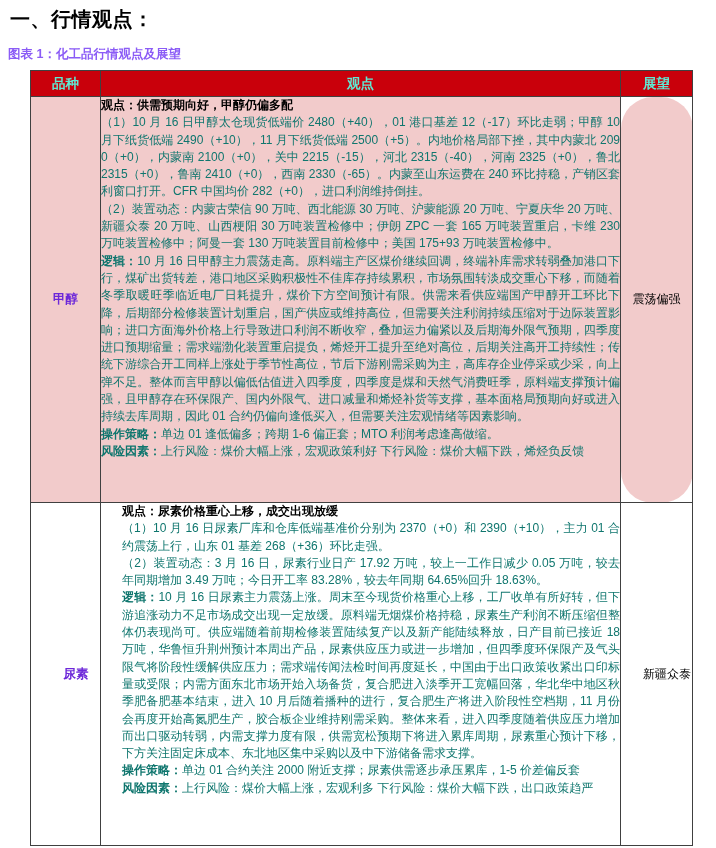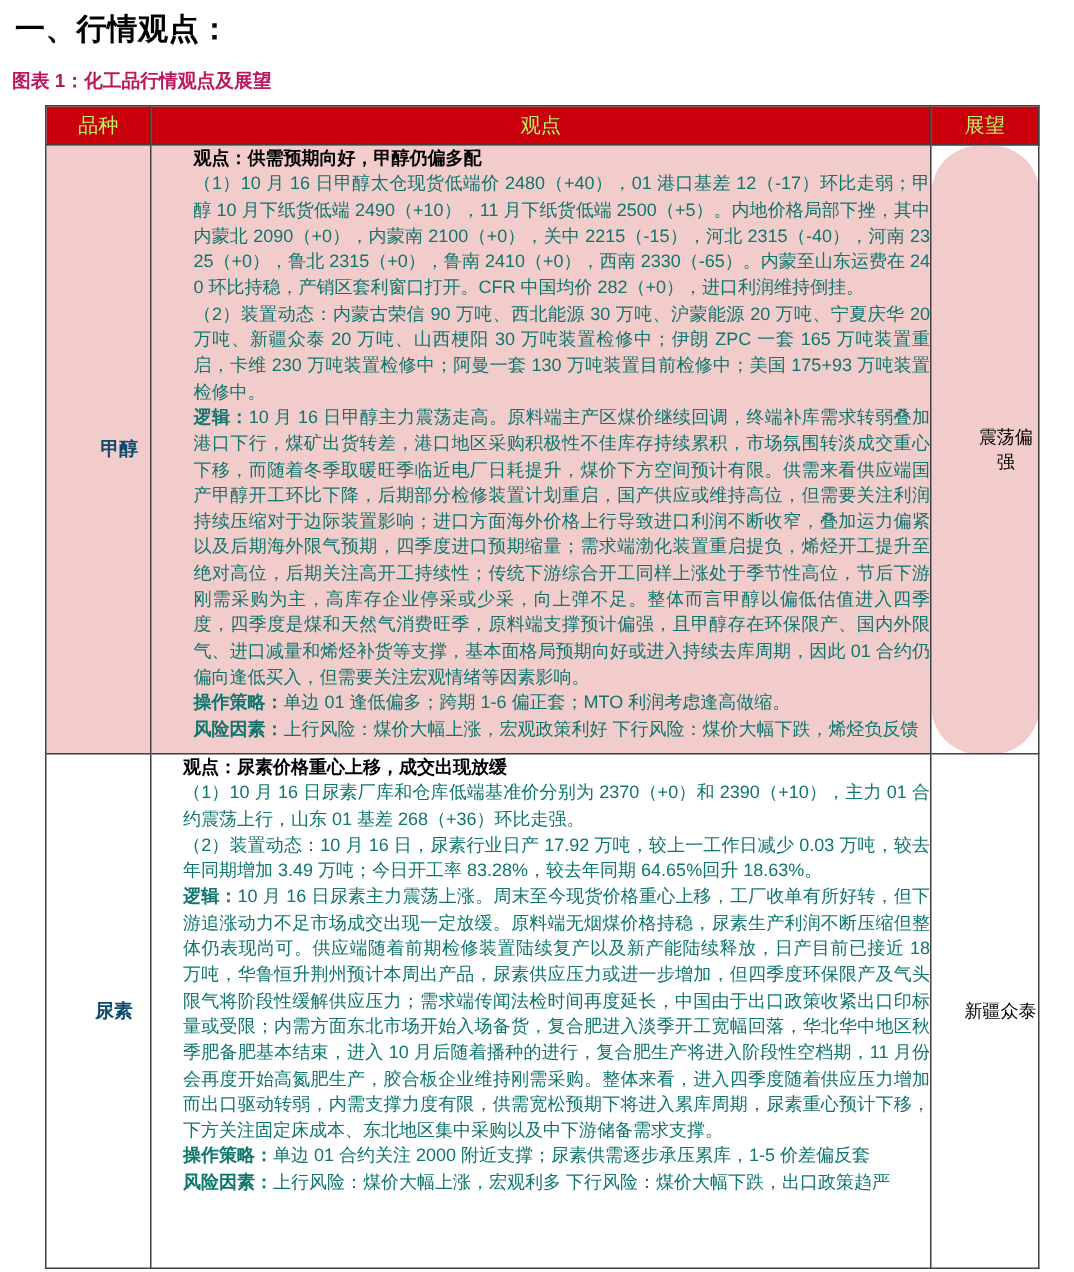--- a/index.html
+++ b/index.html
@@ -26,57 +26,57 @@
     font-weight: bold;
     color: #000000;
     letter-spacing: 0.5px;
   }
   .figure-label {
     position: absolute;
     left: 8px;
     top: 46px;
     font-size: 12.5px;
     font-weight: bold;
-    color: #be185d;
+    color: #8b5cf6;
   }
   table.viewpoint {
     position: absolute;
     left: 30px;
     top: 70px;
     border-collapse: collapse;
     table-layout: fixed;
     width: 662px;
   }
   table.viewpoint th,
   table.viewpoint td {
     border: 1px solid #404040;
     padding: 0;
     box-sizing: border-box;
   }
   th.col-variety { width: 70px; }
   th.col-viewpoint { width: 520px; }
   th.col-outlook { width: 72px; }
   thead th {
     background: var(--header-bg, #C9000B);
-    color: #bef264;
+    color: #5eead4;
     font-size: 13.5px;
-    font-weight: normal;
+    font-weight: bold;
     height: 26px;
     text-align: center;
     vertical-align: middle;
   }
   thead th + th { border-left-color: #e8c9c9; }
-  tr.row-pink td { background: var(--row-pink, #F2CBCB); padding-left: 28px; }
+  tr.row-pink td { background: var(--row-pink, #F2CBCB); }
   tr.row-white td { background: #ffffff; padding-left: 21px; }
   td.variety {
     text-align: center;
     vertical-align: middle;
     font-size: 12.5px;
     font-weight: bold;
-    color: #0c4a6e;
+    color: #6d28d9;
   }
   td.outlook {
     text-align: center;
     vertical-align: middle;
     font-size: 12px;
     color: #000000;
     border-radius: 32px;
   }
   td.viewpoint {
     vertical-align: top;
@@ -130,21 +130,21 @@
           <p><b>风险因素：</b><span>上行风险：煤价大幅上涨，宏观政策利好 下行风险：煤价大幅下跌，烯烃负反馈</span></p>
         </td>
         <td class="outlook">震荡偏强</td>
       </tr>
 
       <tr class="row-white row-urea">
         <td class="variety">尿素</td>
         <td class="viewpoint">
           <div class="vt">观点：尿素价格重心上移，成交出现放缓</div>
           <p><b></b><span>（1）10 月 16 日尿素厂库和仓库低端基准价分别为 2370（+0）和 2390（+10），主力 01 合约震荡上行，山东 01 基差 268（+36）环比走强。</span></p>
-          <p><b></b><span>（2）装置动态：10 月 16 日，尿素行业日产 17.92 万吨，较上一工作日减少 0.03 万吨，较去年同期增加 3.49 万吨；今日开工率 83.28%，较去年同期 64.65%回升 18.63%。</span></p>
+          <p><b></b><span>（2）装置动态：3 月 16 日，尿素行业日产 17.92 万吨，较上一工作日减少 0.05 万吨，较去年同期增加 3.49 万吨；今日开工率 83.28%，较去年同期 64.65%回升 18.63%。</span></p>
           <p><b>逻辑：</b><span>10 月 16 日尿素主力震荡上涨。周末至今现货价格重心上移，工厂收单有所好转，但下游追涨动力不足市场成交出现一定放缓。原料端无烟煤价格持稳，尿素生产利润不断压缩但整体仍表现尚可。供应端随着前期检修装置陆续复产以及新产能陆续释放，日产目前已接近 18 万吨，华鲁恒升荆州预计本周出产品，尿素供应压力或进一步增加，但四季度环保限产及气头限气将阶段性缓解供应压力；需求端传闻法检时间再度延长，中国由于出口政策收紧出口印标量或受限；内需方面东北市场开始入场备货，复合肥进入淡季开工宽幅回落，华北华中地区秋季肥备肥基本结束，进入 10 月后随着播种的进行，复合肥生产将进入阶段性空档期，11 月份会再度开始高氮肥生产，胶合板企业维持刚需采购。整体来看，进入四季度随着供应压力增加而出口驱动转弱，内需支撑力度有限，供需宽松预期下将进入累库周期，尿素重心预计下移，下方关注固定床成本、东北地区集中采购以及中下游储备需求支撑。</span></p>
           <p><b>操作策略：</b><span>单边 01 合约关注 2000 附近支撑；尿素供需逐步承压累库，1-5 价差偏反套</span></p>
           <p><b>风险因素：</b><span>上行风险：煤价大幅上涨，宏观利多 下行风险：煤价大幅下跌，出口政策趋严</span></p>
         </td>
         <td class="outlook">新疆众泰</td>
       </tr>
 
     </tbody>
   </table>
 

